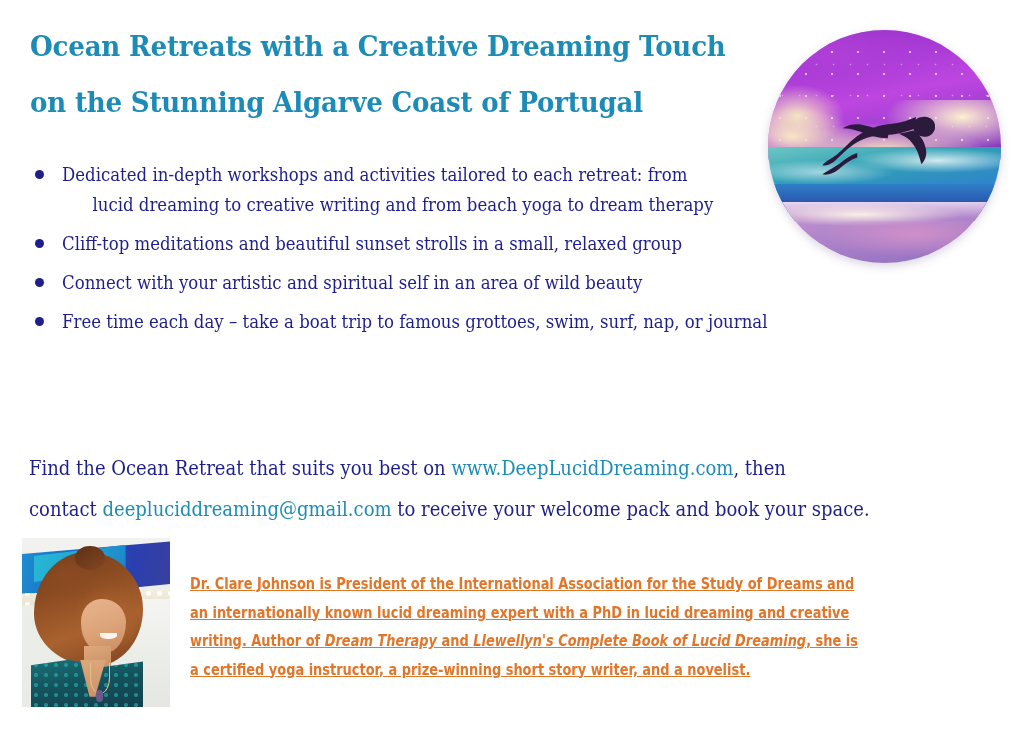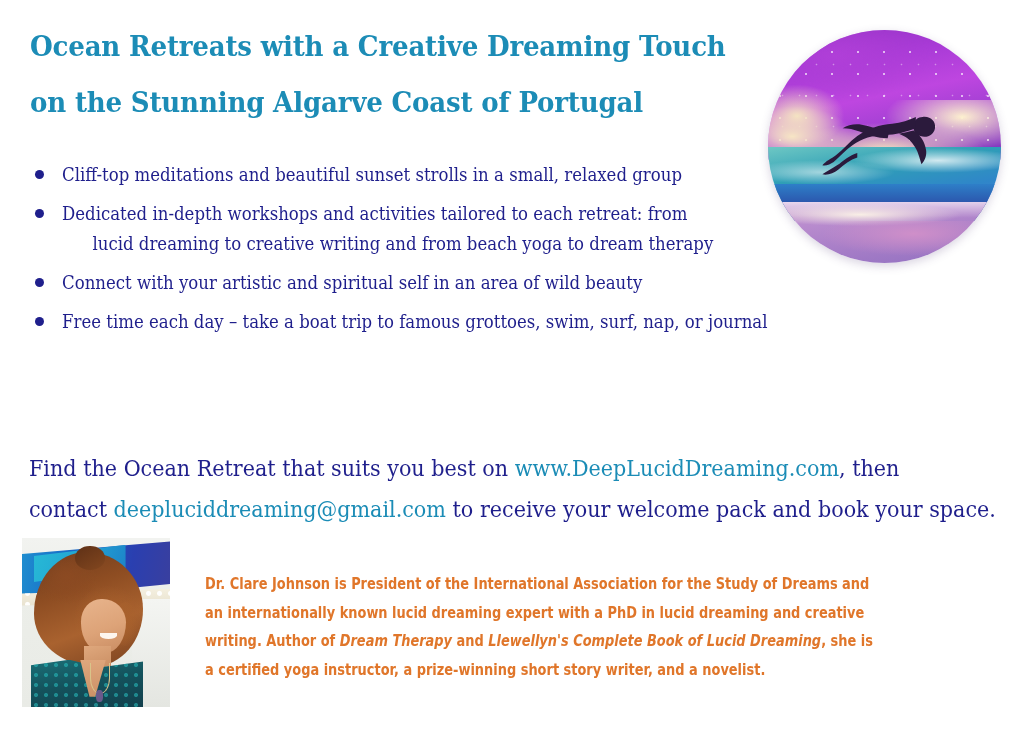--- a/index.html
+++ b/index.html
@@ -143,21 +143,21 @@
   .bullet-line.cont { padding-left: 34px; }
 
   
   .contact {
     position: absolute;
     left: 29px;
     top: 448px;
     width: 940px;
     color: #1f1f8c;
     font-family: "DejaVu Serif", serif;
-    font-size: 23px;
+    font-size: 20px;
   }
   .contact .cl {
     display: block;
     white-space: nowrap;
     transform: scaleX(0.9);
     transform-origin: left center;
     line-height: 41px;
   }
   .contact .lnk { color: #1b8cb6; }
 
@@ -251,27 +251,28 @@
   }
   .pr-pendant {
     left: 50%; top: 90%; width: 5%; height: 7%;
     background: #6a5a8c;
     border-radius: 40%;
   }
 
   
   .bio {
     position: absolute;
-    left: 205px;
+    left: 190px;
     top: 570px;
     width: 790px;
     color: #e0762a;
     font-family: "DejaVu Sans", sans-serif;
     font-weight: bold;
     font-size: 15.5px;
+    text-decoration: underline;
   }
   .bio .bl {
     display: block;
     white-space: nowrap;
     transform: scaleX(0.835);
     transform-origin: left center;
     line-height: 28.5px;
   }
   .bio i { font-style: italic; }
 </style>
@@ -301,26 +302,26 @@
       <path d="M86 26 c-8 3 -18 6 -28 6 c-10 0 -20 3 -28 9 c-6 4 -11 10 -17 15 c-3 2 -7 4 -10 3 c3 -4 8 -6 12 -9 c7 -5 12 -12 19 -17 c9 -7 20 -10 31 -11 c8 -1 15 -3 21 -6 z" fill="#2b1a3c"></path>
       <path d="M84 28 c6 4 10 10 11 17 c1 5 -1 10 -4 13 c-2 -6 -3 -12 -7 -17 c-3 -5 -8 -8 -13 -10 c4 -1 9 -2 13 -3 z" fill="#2b1a3c"></path>
       <path d="M62 30 c-8 -2 -16 -6 -24 -7 c-6 -1 -12 0 -17 3 c5 0 10 1 15 3 c8 3 16 6 25 6 z" fill="#2b1a3c"></path>
       <path d="M34 52 c-6 2 -12 6 -17 11 c-4 3 -9 5 -14 4 c4 -3 9 -5 13 -8 c6 -4 11 -9 18 -11 z" fill="#2b1a3c"></path>
     </svg>
   </div>
 
   <div class="bullets">
     <div class="bullet-row">
       <span class="bullet-dot"></span>
-      <span class="bullet-line">Cliff-top meditations and beautiful sunset strolls in a small, relaxed group</span>
+      <span class="bullet-line">Dedicated in-depth workshops and activities tailored to each retreat: from</span>
+      <span class="bullet-line cont">lucid dreaming to creative writing and from beach yoga to dream therapy</span>
     </div>
     <div class="bullet-row">
       <span class="bullet-dot"></span>
-      <span class="bullet-line">Dedicated in-depth workshops and activities tailored to each retreat: from</span>
-      <span class="bullet-line cont">lucid dreaming to creative writing and from beach yoga to dream therapy</span>
+      <span class="bullet-line">Cliff-top meditations and beautiful sunset strolls in a small, relaxed group</span>
     </div>
     <div class="bullet-row">
       <span class="bullet-dot"></span>
       <span class="bullet-line">Connect with your artistic and spiritual self in an area of wild beauty</span>
     </div>
     <div class="bullet-row">
       <span class="bullet-dot"></span>
       <span class="bullet-line">Free time each day – take a boat trip to famous grottoes, swim, surf, nap, or journal</span>
     </div>
   </div>

